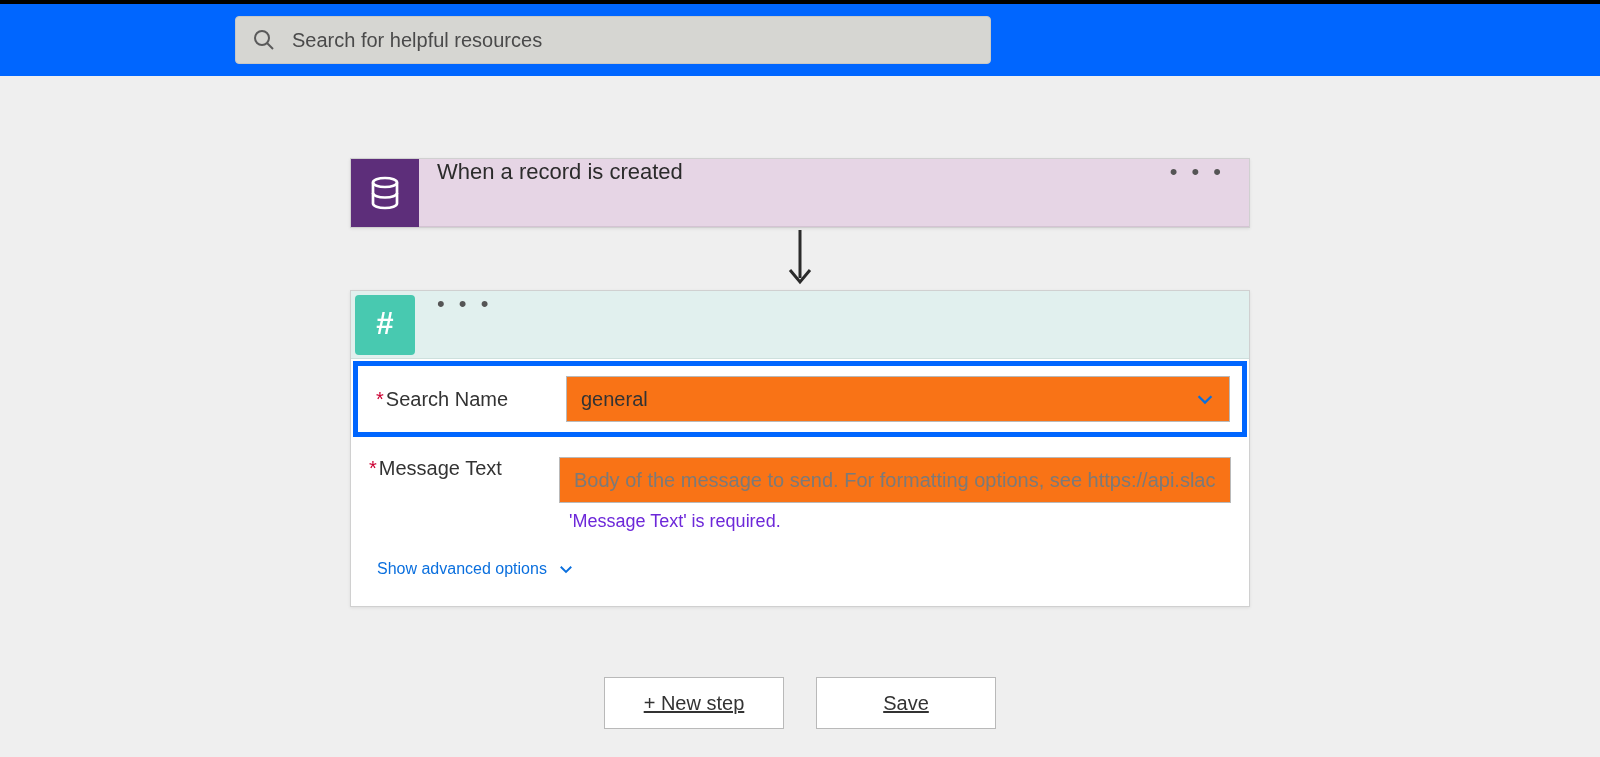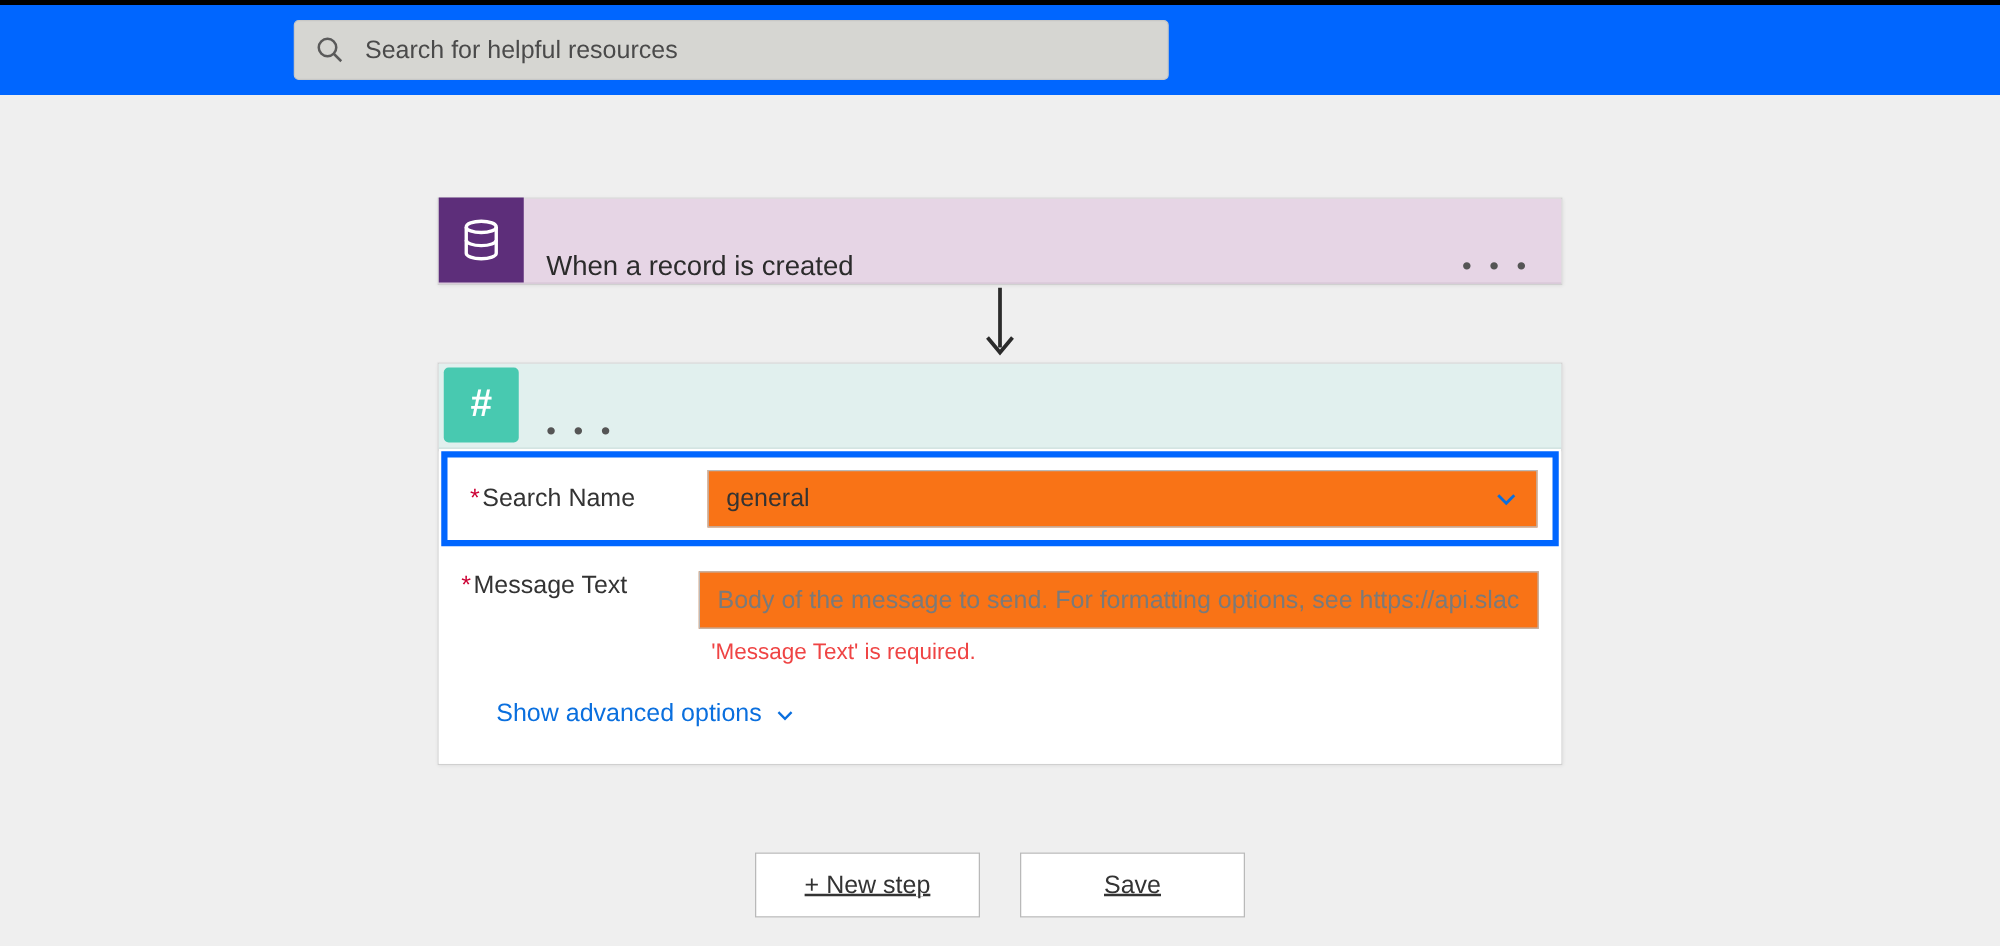--- a/index.html
+++ b/index.html
@@ -15,21 +15,21 @@
     .top-banner {
       background: #0066ff;
       height: 76px;
       display: flex;
       align-items: center;
       padding-left: 235px;
       border-top: 4px solid #000;
     }
     .search-box {
       background: #d6d6d2;
-      width: 700px;
+      width: 756px;
       height: 48px;
       border-radius: 4px;
       display: flex;
       align-items: center;
       padding: 0 16px;
       gap: 16px;
       border: 1px solid #c8c8c6;
     }
     .search-box input {
       border: none;
@@ -53,21 +53,21 @@
     
     .card {
       width: 900px;
       background: #fff;
       border: 1px solid #d0d0d0;
       box-shadow: 0 1px 3px rgba(0,0,0,0.08);
     }
     .card-header {
       height: 68px;
       display: flex;
-      align-items: flex-end;
+      align-items: flex-start;
       gap: 18px;
     }
     .trigger-card .card-header {
       background: #e6d5e5;
       border-bottom: 1px solid #d4c3d3;
     }
     .card-icon {
       width: 68px;
       height: 68px;
       display: flex;
@@ -156,32 +156,31 @@
     .msg-row {
       padding: 18px 18px 4px 18px;
       display: flex;
       align-items: flex-start;
     }
     .msg-row .field-label { width: 190px; }
 
     .error-row {
       padding: 4px 25px 0 218px;
       font-size: 18px;
-      color: #ef4444;
+      color: #6d28d9;
     }
 
     .advanced-row {
       padding: 28px 18px 28px 26px;
       display: flex;
       align-items: center;
       gap: 10px;
-      font-size: 20px;
+      font-size: 16px;
       color: #0a6fde;
       cursor: pointer;
-      margin-left: 20px;
     }
 
     
     .footer-buttons {
       display: flex;
       gap: 32px;
       margin-top: 70px;
     }
     .footer-btn {
       width: 180px;

